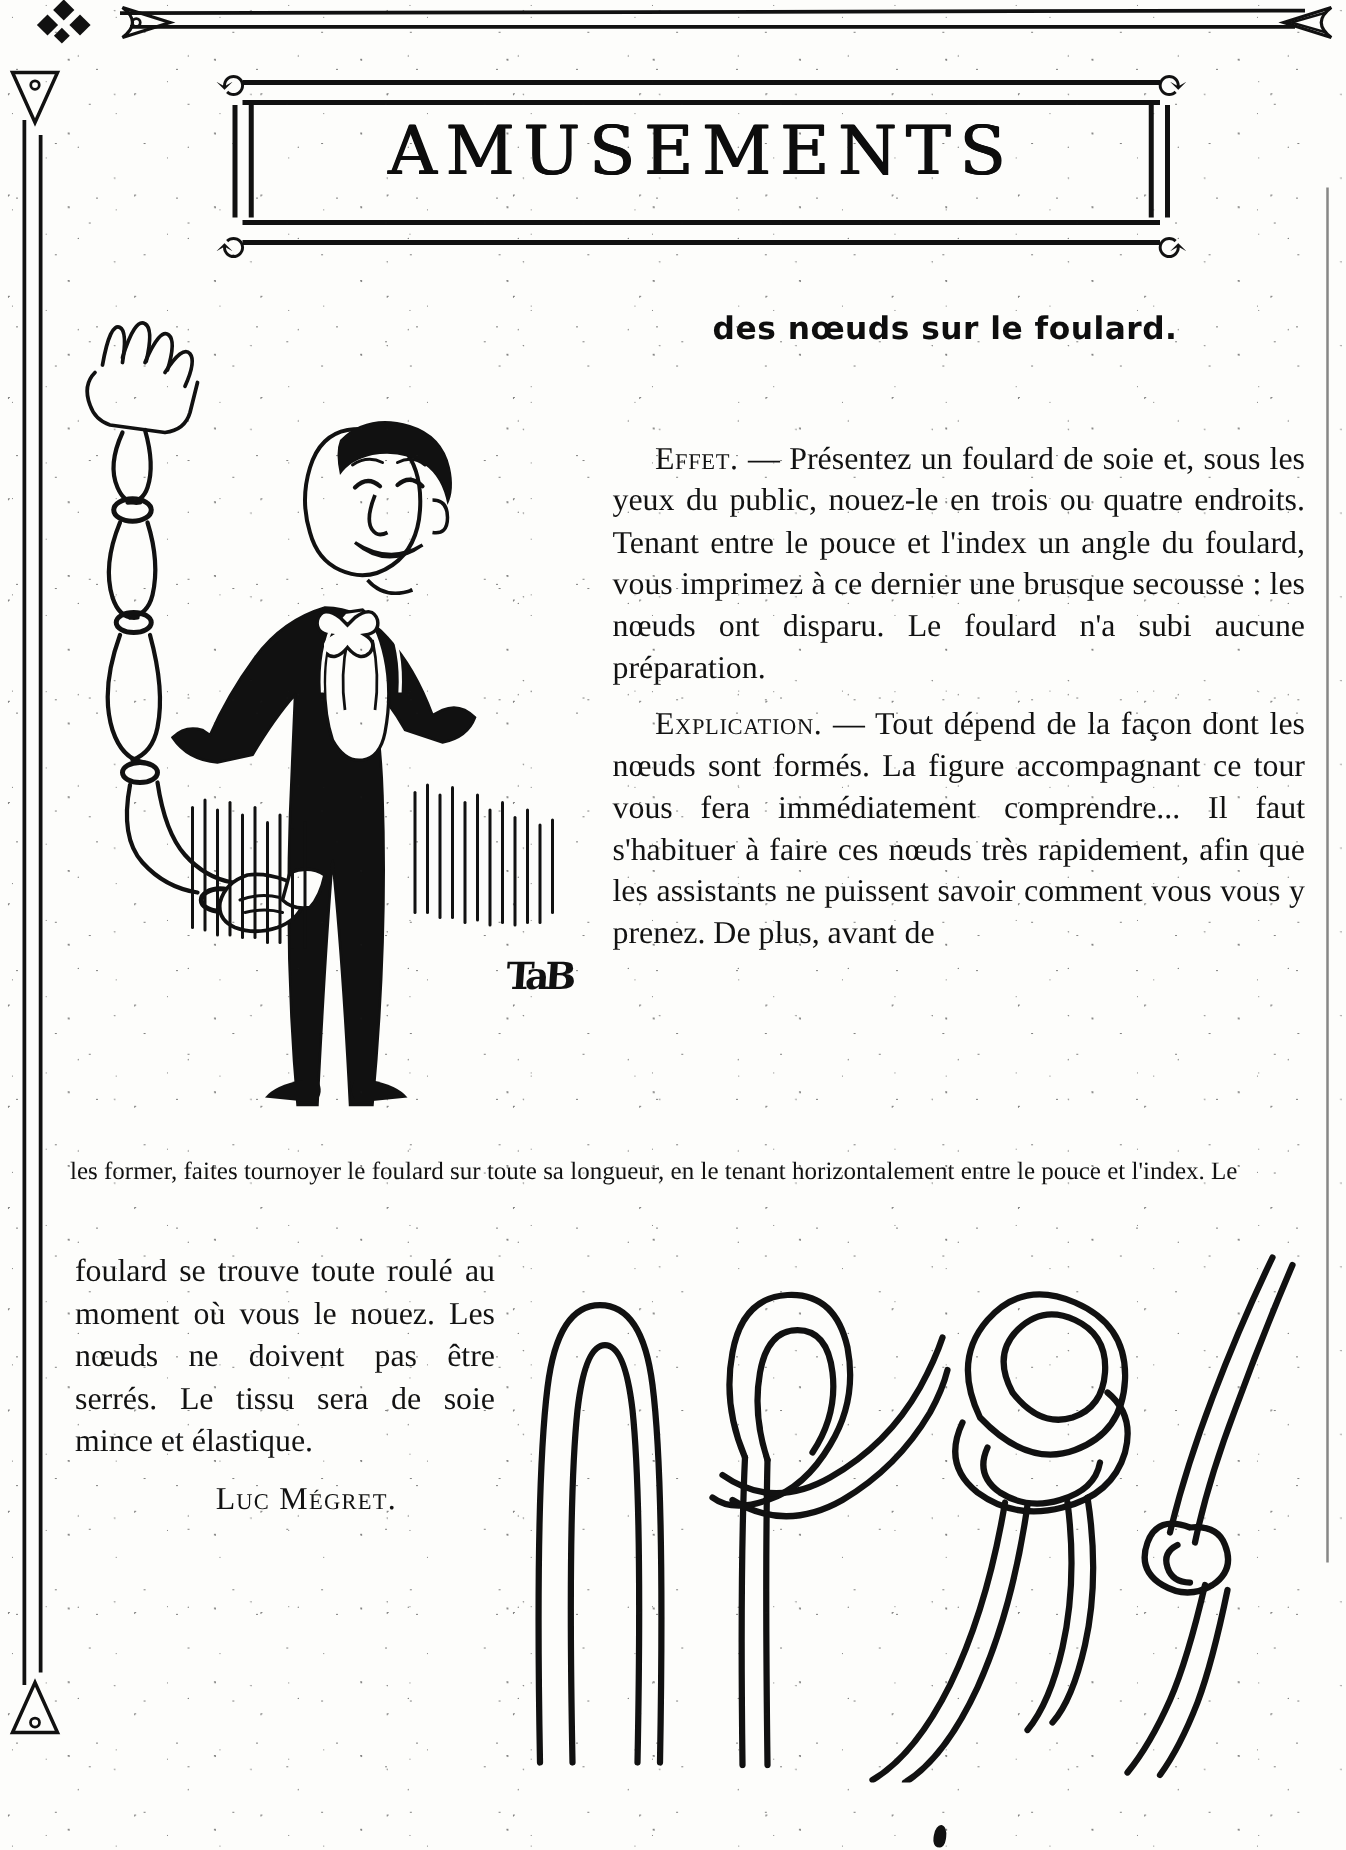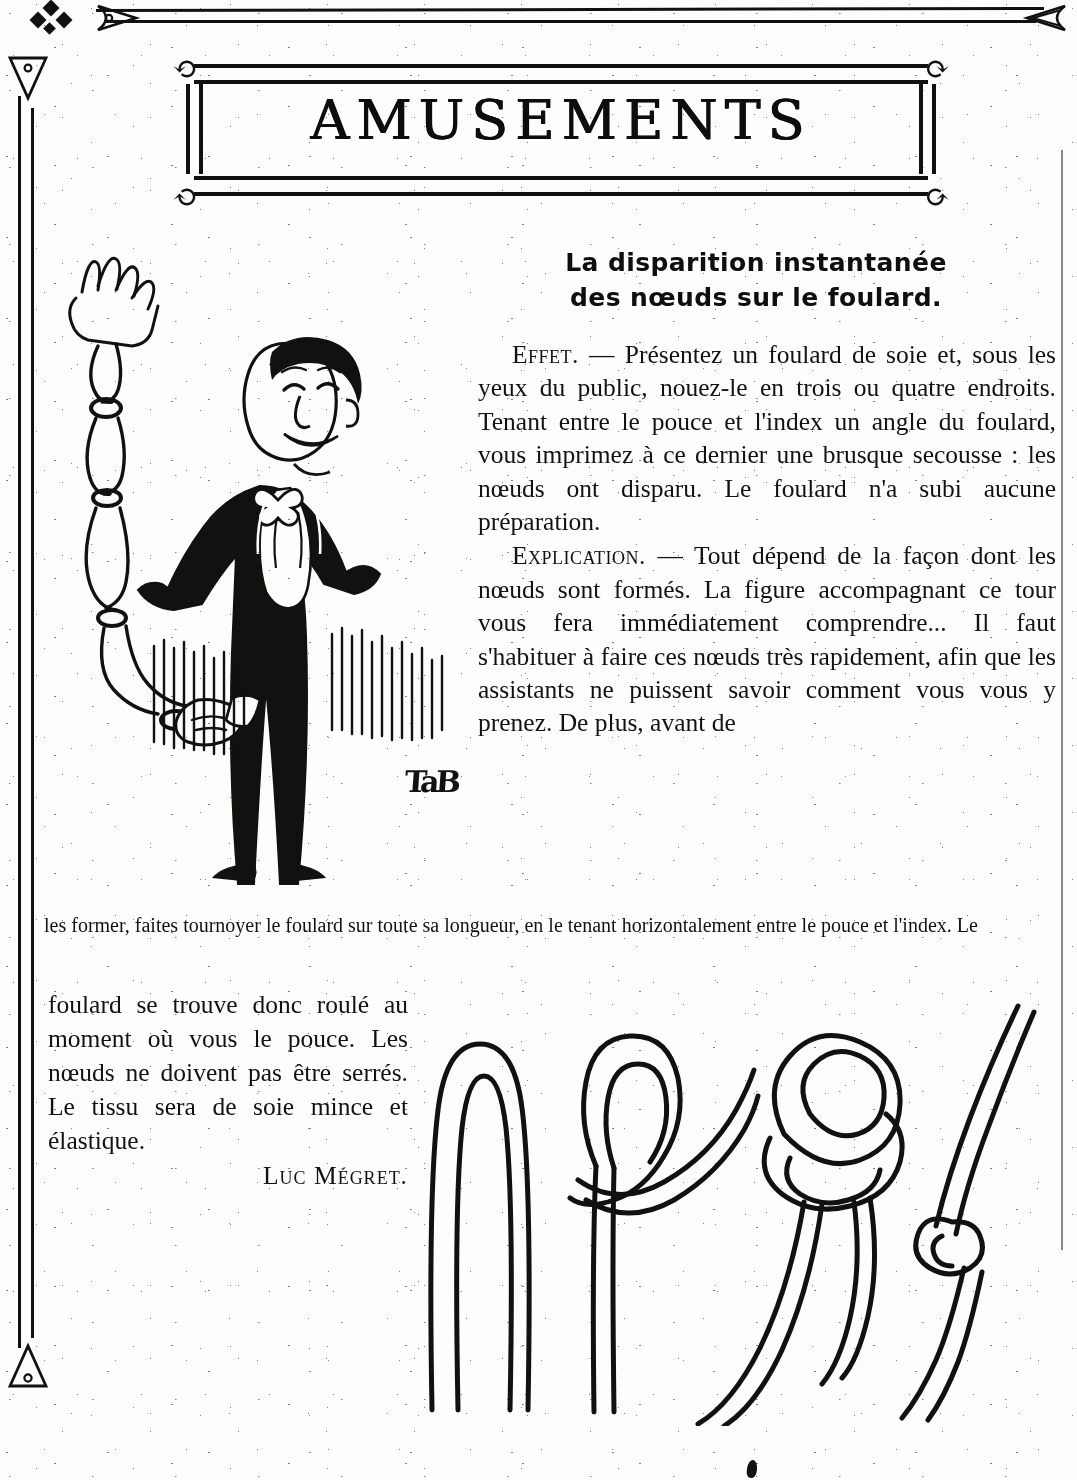--- a/index.html
+++ b/index.html
@@ -169,30 +169,30 @@
   }
   .col-lowleft {
     position: absolute;
     left: 48px; top: 988px;
     width: 360px;
     font-size: 25.5px;
     line-height: 1.335;
     text-align: justify;
     color: #121212;
   }
-  p.para { margin: 0; text-indent: 34px; }
+  p.para { margin: 12px; text-indent: 34px; }
   p.para + p.para { margin-top: 1px; }
   .lead {
     font-variant: small-caps;
     letter-spacing: 0.5px;
   }
   .signature {
     margin-top: 10px;
     text-indent: 0;
-    text-align: right;
+    text-align: center;
     font-variant: small-caps;
     letter-spacing: 1px;
   }
 
   
   .magician {
     position: absolute;
     left: 46px; top: 228px;
     width: 420px; height: 660px;
   }
@@ -281,21 +281,20 @@
 
     <span class="tb-corner tl">⟲</span>
     <span class="tb-corner tr">⟲</span>
     <span class="tb-corner bl">⟲</span>
     <span class="tb-corner br">⟲</span>
 
     <div class="title-text">AMUSEMENTS</div>
   </div>
 
   <div class="headline">
-    <div>La disparition instantanée</div>
     <div>des nœuds sur le foulard.</div>
   </div>
 
   <div class="magician">
     <svg viewBox="0 0 420 660" xmlns="http://www.w3.org/2000/svg">
       <g fill="none" stroke="#111" stroke-width="3" stroke-linecap="round" stroke-linejoin="round">
 
         <path d="M36 64 q6 -34 14 -30 q6 3 2 28"></path>
         <path d="M52 58 q10 -32 18 -27 q7 4 1 30"></path>
         <path d="M70 62 q12 -28 19 -22 q6 5 -1 28"></path>
@@ -430,21 +429,21 @@
     <p class="para"><span class="lead">Effet.</span><span> — </span><span>Présentez un foulard de soie et, sous les yeux du public, nouez-le en trois ou quatre endroits. Tenant entre le pouce et l'index un angle du foulard, vous imprimez à ce dernier une brusque secousse : les nœuds ont disparu. Le foulard n'a subi aucune préparation.</span></p>
 
     <p class="para"><span class="lead">Explication.</span><span> — </span><span>Tout dépend de la façon dont les nœuds sont formés. La figure accompagnant ce tour vous fera immédiatement comprendre... Il faut s'habituer à faire ces nœuds très rapidement, afin que les assistants ne puissent savoir comment vous vous y prenez. De plus, avant de</span></p>
   </div>
 
   <div class="fullwidth">
     <p class="para" style="text-indent:0">les former, faites tournoyer le foulard sur toute sa longueur, en le tenant horizontalement entre le pouce et l'index. Le</p>
   </div>
 
   <div class="col-lowleft">
-    <p class="para" style="text-indent:0">foulard se trouve donc roulé au moment où vous le pouce. Les nœuds ne doivent pas être serrés. Le tissu sera de soie mince et élastique.</p>
+    <p class="para" style="text-indent:0">foulard se trouve toute roulé au moment où vous le nouez. Les nœuds ne doivent pas être serrés. Le tissu sera de soie mince et élastique.</p>
     <p class="para signature">Luc Mégret.</p>
   </div>
 
   <div class="knots">
     <svg viewBox="0 0 650 430" xmlns="http://www.w3.org/2000/svg">
       <g fill="none" stroke="#111" stroke-width="5" stroke-linecap="round" stroke-linejoin="round">
 
         <g>
           <path d="M14 414 q-4 -220 6 -300 q8 -66 42 -66 q34 0 42 64 q10 78 6 302"></path>
           <path d="M40 414 q-4 -206 4 -282 q6 -52 22 -52 q16 0 22 52 q8 76 4 282"></path>

